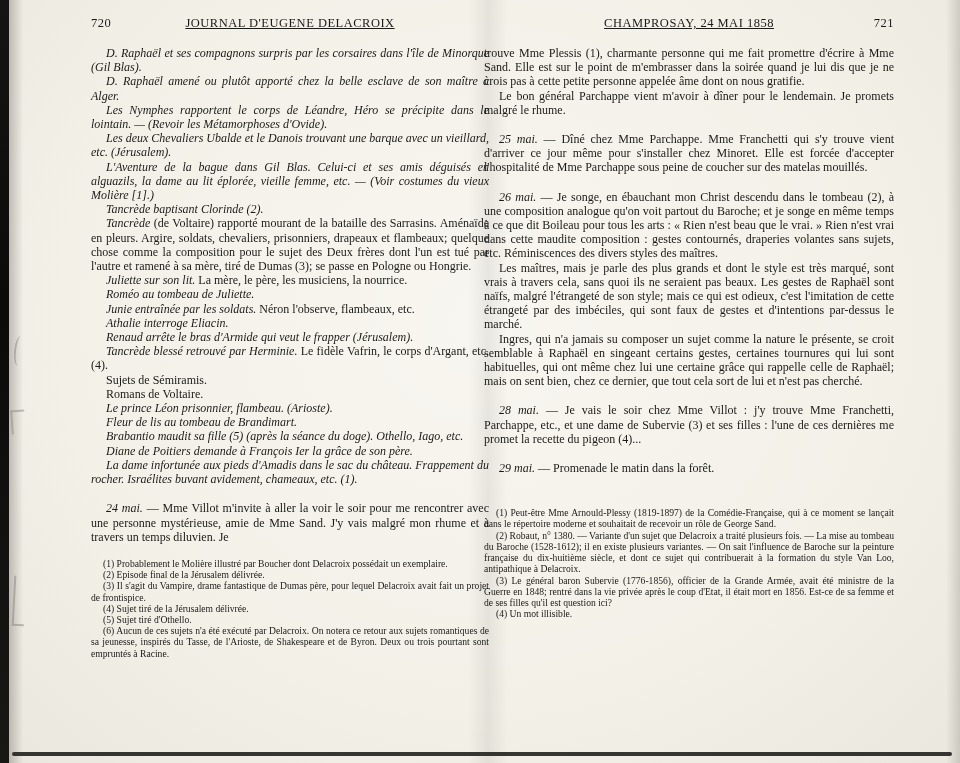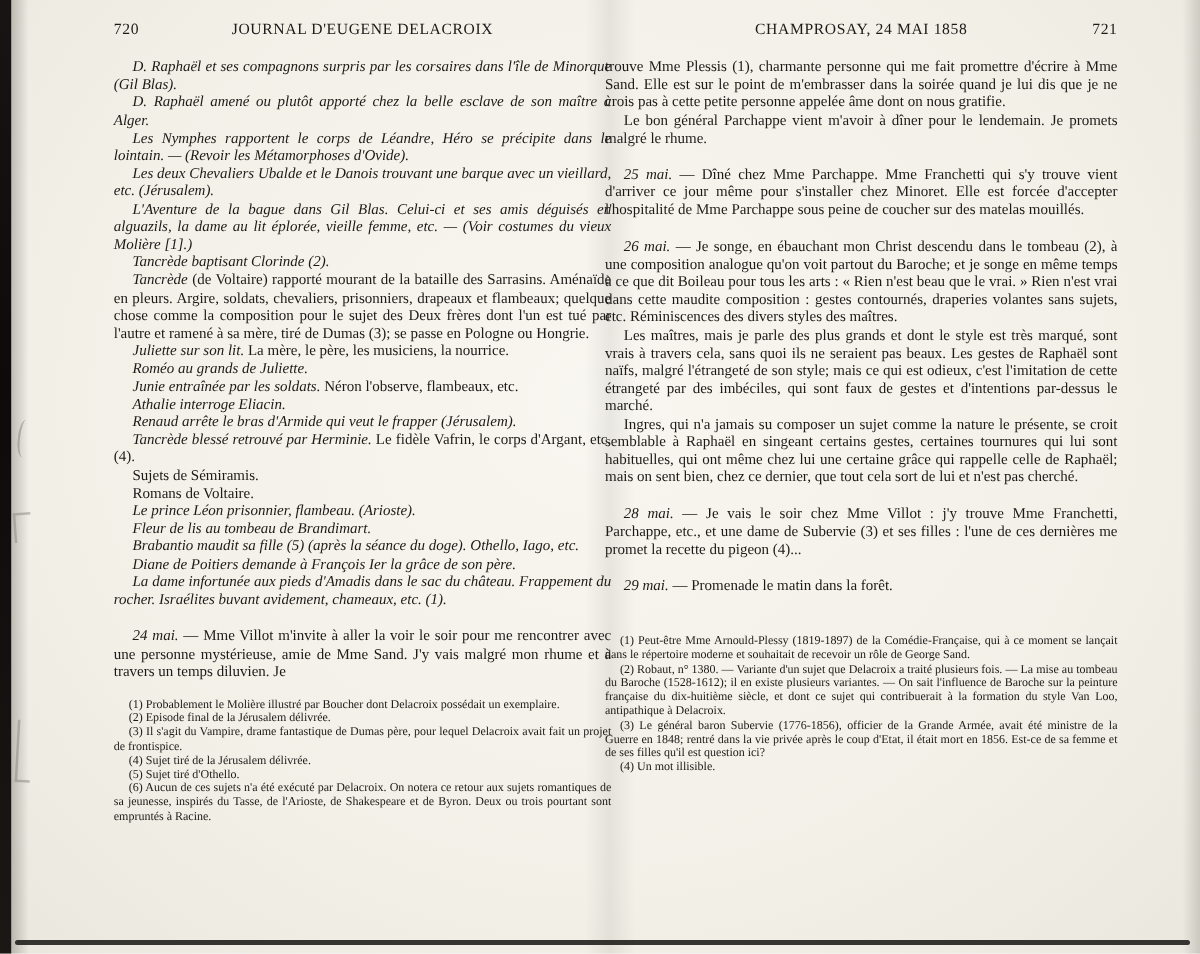--- a/index.html
+++ b/index.html
@@ -43,21 +43,21 @@
   .page { position:absolute; top:16px; }
   .page-left  { left:64px;  width:398px;margin-left:27px; }
   .page-right { left:484px; width:410px; }
   .page-head {
     display:flex; align-items:baseline;
     font-size:12.5px; letter-spacing:0.5px;
     margin-bottom:15px;
   }
   .page-head .folio { width:58px; }
   .page-head .folio.right { text-align:right; }
-  .page-head .running { flex:1; text-align:center; }
+  .page-head .running { flex:1; text-align:center;text-decoration:underline; }
   .body { font-size:12px; line-height:14.2px; text-align:justify; }
   .para { margin:0; text-indent:15px; }
   .para.noind { text-indent:0; }
   .para.gap { margin-top:15px; }
   .it { font-style:italic; }
   .footnotes { margin-top:14px; font-size:9.6px; line-height:11.2px; text-align:justify; }
   .footnotes.big-gap { margin-top:32px; }
   .fn { margin:0; text-indent:12px; }
 </style>
 </head>
@@ -83,21 +83,21 @@
     </div>
     <div class="body">
         <p class="para it">D. Raphaël et ses compagnons surpris par les corsaires dans l'île de Minorque (Gil Blas).</p>
         <p class="para it">D. Raphaël amené ou plutôt apporté chez la belle esclave de son maître à Alger.</p>
         <p class="para it">Les Nymphes rapportent le corps de Léandre, Héro se précipite dans le lointain. — (Revoir les Métamorphoses d'Ovide).</p>
         <p class="para it">Les deux Chevaliers Ubalde et le Danois trouvant une barque avec un vieillard, etc. (Jérusalem).</p>
         <p class="para it">L'Aventure de la bague dans Gil Blas. Celui-ci et ses amis déguisés en alguazils, la dame au lit éplorée, vieille femme, etc. — (Voir costumes du vieux Molière [1].)</p>
         <p class="para it">Tancrède baptisant Clorinde (2).</p>
         <p class="para"><span class="it">Tancrède </span>(de Voltaire) rapporté mourant de la bataille des Sarrasins. Aménaïde en pleurs. Argire, soldats, chevaliers, prisonniers, drapeaux et flambeaux; quelque chose comme la composition pour le sujet des Deux frères dont l'un est tué par l'autre et ramené à sa mère, tiré de Dumas (3); se passe en Pologne ou Hongrie.</p>
         <p class="para"><span class="it">Juliette sur son lit. </span>La mère, le père, les musiciens, la nourrice.</p>
-        <p class="para it">Roméo au grands de Juliette.</p>
+        <p class="para it">Roméo au tombeau de Juliette.</p>
         <p class="para"><span class="it">Junie entraînée par les soldats. </span>Néron l'observe, flambeaux, etc.</p>
         <p class="para it">Athalie interroge Eliacin.</p>
         <p class="para it">Renaud arrête le bras d'Armide qui veut le frapper (Jérusalem).</p>
         <p class="para"><span class="it">Tancrède blessé retrouvé par Herminie. </span>Le fidèle Vafrin, le corps d'Argant, etc. (4).</p>
         <p class="para">Sujets de Sémiramis.</p>
         <p class="para">Romans de Voltaire.</p>
         <p class="para it">Le prince Léon prisonnier, flambeau. (Arioste).</p>
         <p class="para it">Fleur de lis au tombeau de Brandimart.</p>
         <p class="para it">Brabantio maudit sa fille (5) (après la séance du doge). Othello, Iago, etc.</p>
         <p class="para it">Diane de Poitiers demande à François Ier la grâce de son père.</p>

